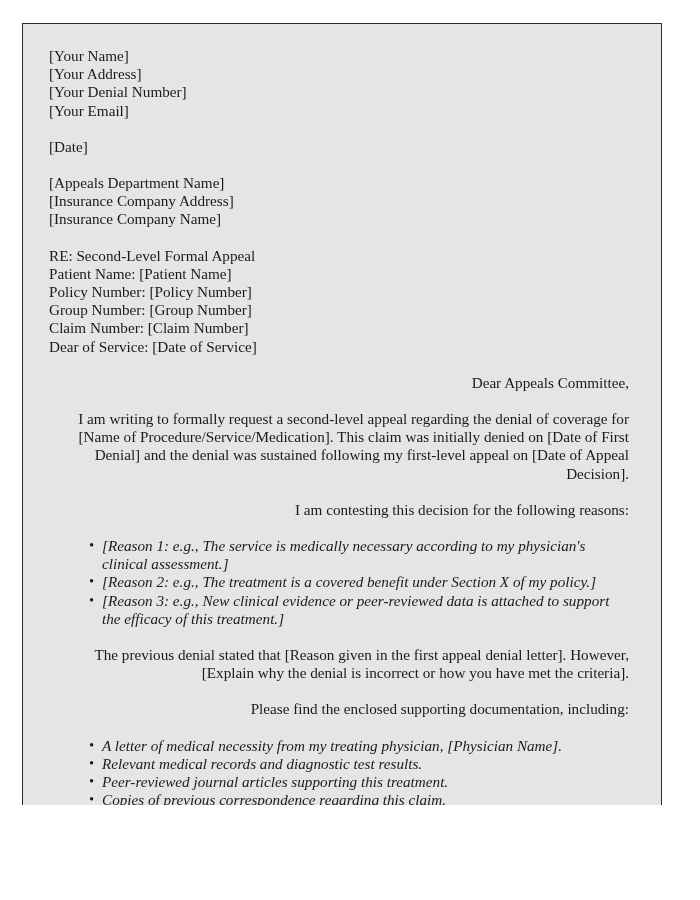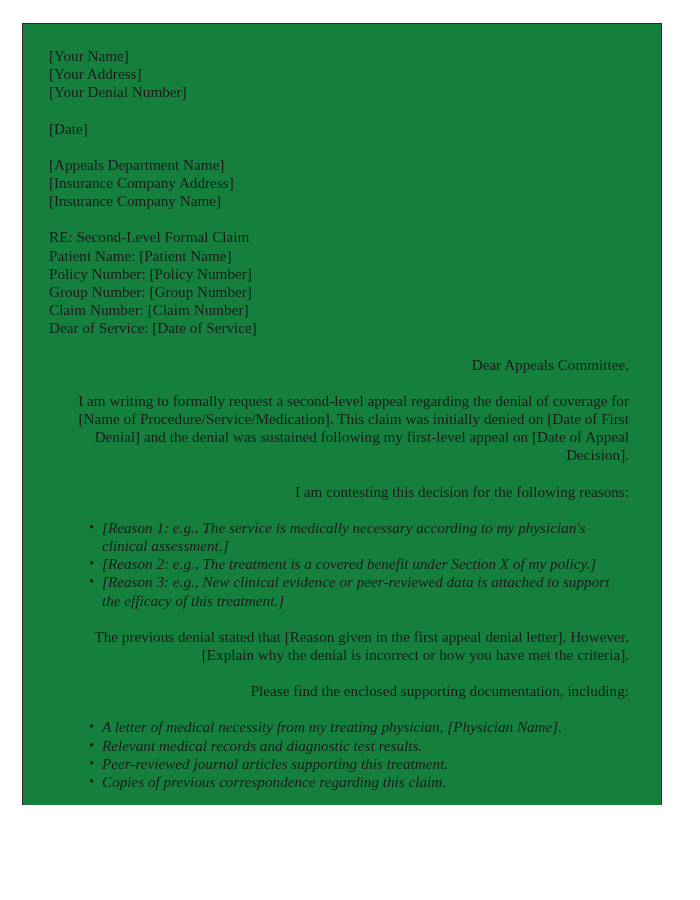--- a/index.html
+++ b/index.html
@@ -17,21 +17,21 @@
   }
 
   
   .page {
     position: absolute;
     left: 22px;
     top: 23px;
     width: 640px;
     height: 782px;
     box-sizing: border-box;
-    background: #15803d;
+    background: #e5e5e5;
     border-top: 1.3px solid #2b2b2b;
     border-left: 1.3px solid #2b2b2b;
     border-right: 1.3px solid #2b2b2b;
     border-bottom: none;
     overflow: hidden;
   }
 
   .page-inner {
     padding: 23px 32px 0 26px;
   }
@@ -79,34 +79,35 @@
 <body>
 
 <div class="page">
   <div class="page-inner">
     <div class="letter">
 
       <div class="block">
         <span class="line">[Your Name]</span>
         <span class="line">[Your Address]</span>
         <span class="line">[Your Denial Number]</span>
+        <span class="line">[Your Email]</span>
       </div>
 
       <div class="block">
         <span class="line">[Date]</span>
       </div>
 
       <div class="block">
         <span class="line">[Appeals Department Name]</span>
         <span class="line">[Insurance Company Address]</span>
         <span class="line">[Insurance Company Name]</span>
       </div>
 
       <div class="block">
-        <span class="line">RE: Second-Level Formal Claim</span>
+        <span class="line">RE: Second-Level Formal Appeal</span>
         <span class="line">Patient Name: [Patient Name]</span>
         <span class="line">Policy Number: [Policy Number]</span>
         <span class="line">Group Number: [Group Number]</span>
         <span class="line">Claim Number: [Claim Number]</span>
         <span class="line">Dear of Service: [Date of Service]</span>
       </div>
 
       <p class="para">Dear Appeals Committee,</p>
 
       <p class="para">I am writing to formally request a second-level appeal regarding the denial of coverage for [Name of Procedure/Service/Medication]. This claim was initially denied on [Date of First Denial] and the denial was sustained following my first-level appeal on [Date of Appeal Decision].</p>

